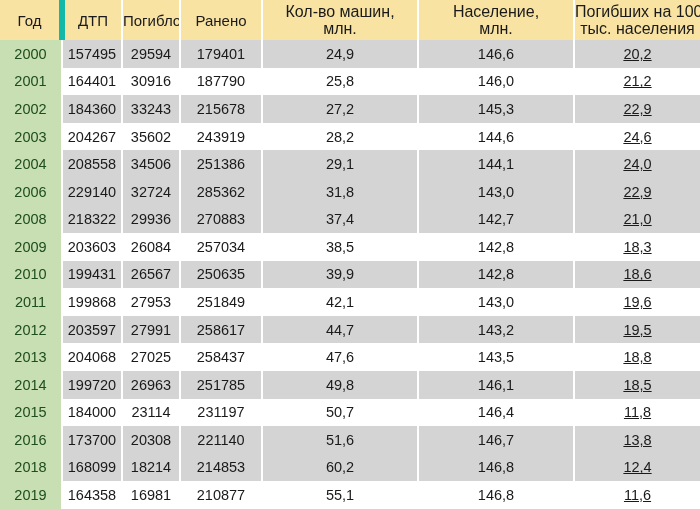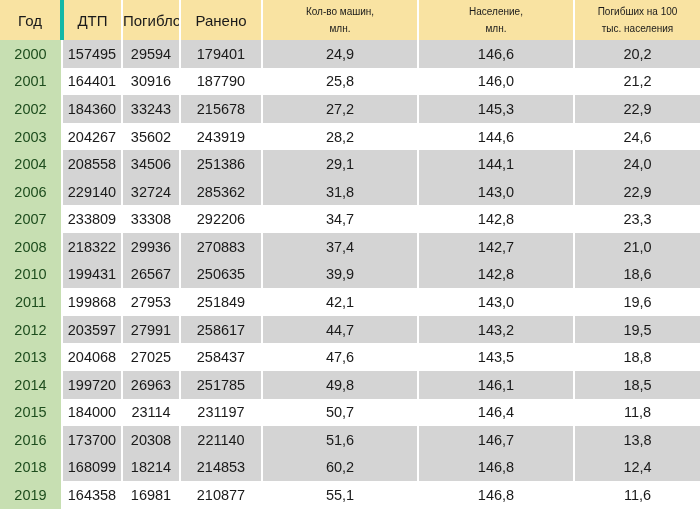--- a/index.html
+++ b/index.html
@@ -28,21 +28,21 @@
     margin: 0;
     font-weight: normal;
     white-space: nowrap;
     overflow: hidden;
   }
 
   
   thead th {
     background: #f9e3a2;
     color: #1a1a1a;
-    font-size: 10px;
+    font-size: 16px;
     line-height: 17px;
     height: 40px;
     vertical-align: middle;
     text-align: center;
     border-right: 2px solid #ffffff;
   }
   thead th:last-child { border-right: none; }
   thead th.h-year,
   thead th.h-dtp,
   thead th.h-dead,
@@ -50,35 +50,35 @@
 
   
   tbody tr { height: 21.7px; padding-left: 41px; }
   tbody td {
     font-size: 14.5px;
     color: #1a1a1a;
     height: 21.7px;
     vertical-align: middle;
     border-right: 2px solid #ffffff;
   }
-  tbody td:last-child { border-right: none; }
+  tbody td:last-child { border-right: none; text-decoration: underline; }
 
   tbody tr.odd td  { background: #d4d4d4; }
   tbody tr.even td { background: #ffffff; }
 
   
   td.c-year, th.h-year {
     text-align: center;
   }
   tbody td.c-year {
     background: #c7dfb2 !important;
     color: #1e4d1e;
     border-right: 2px solid #ffffff;
   }
-  th.h-year { border-right: 4px solid #14b8a6; }
+  th.h-year { border-right: 6px solid #14b8a6; }
 
   
   td.c-dtp, td.c-dead, td.c-inj {
     text-align: center;
   }
   td.c-cars, td.c-pop, td.c-rate {
     text-align: center;
   }
 
   
@@ -171,38 +171,38 @@
       </tr>
       <tr class="odd">
         <td class="c-year">2006</td>
         <td class="c-dtp">229140</td>
         <td class="c-dead">32724</td>
         <td class="c-inj">285362</td>
         <td class="c-cars">31,8</td>
         <td class="c-pop">143,0</td>
         <td class="c-rate">22,9</td>
       </tr>
-      <tr class="even">
-        <td class="c-year">2007</td>
-        <td class="c-dtp">233809</td>
-        <td class="c-dead">33308</td>
-        <td class="c-inj">292206</td>
-        <td class="c-cars">34,7</td>
-        <td class="c-pop">142,8</td>
-        <td class="c-rate">23,3</td>
-      </tr>
       <tr class="odd">
         <td class="c-year">2008</td>
         <td class="c-dtp">218322</td>
         <td class="c-dead">29936</td>
         <td class="c-inj">270883</td>
         <td class="c-cars">37,4</td>
         <td class="c-pop">142,7</td>
         <td class="c-rate">21,0</td>
       </tr>
+      <tr class="even">
+        <td class="c-year">2009</td>
+        <td class="c-dtp">203603</td>
+        <td class="c-dead">26084</td>
+        <td class="c-inj">257034</td>
+        <td class="c-cars">38,5</td>
+        <td class="c-pop">142,8</td>
+        <td class="c-rate">18,3</td>
+      </tr>
       <tr class="odd">
         <td class="c-year">2010</td>
         <td class="c-dtp">199431</td>
         <td class="c-dead">26567</td>
         <td class="c-inj">250635</td>
         <td class="c-cars">39,9</td>
         <td class="c-pop">142,8</td>
         <td class="c-rate">18,6</td>
       </tr>
       <tr class="even">

